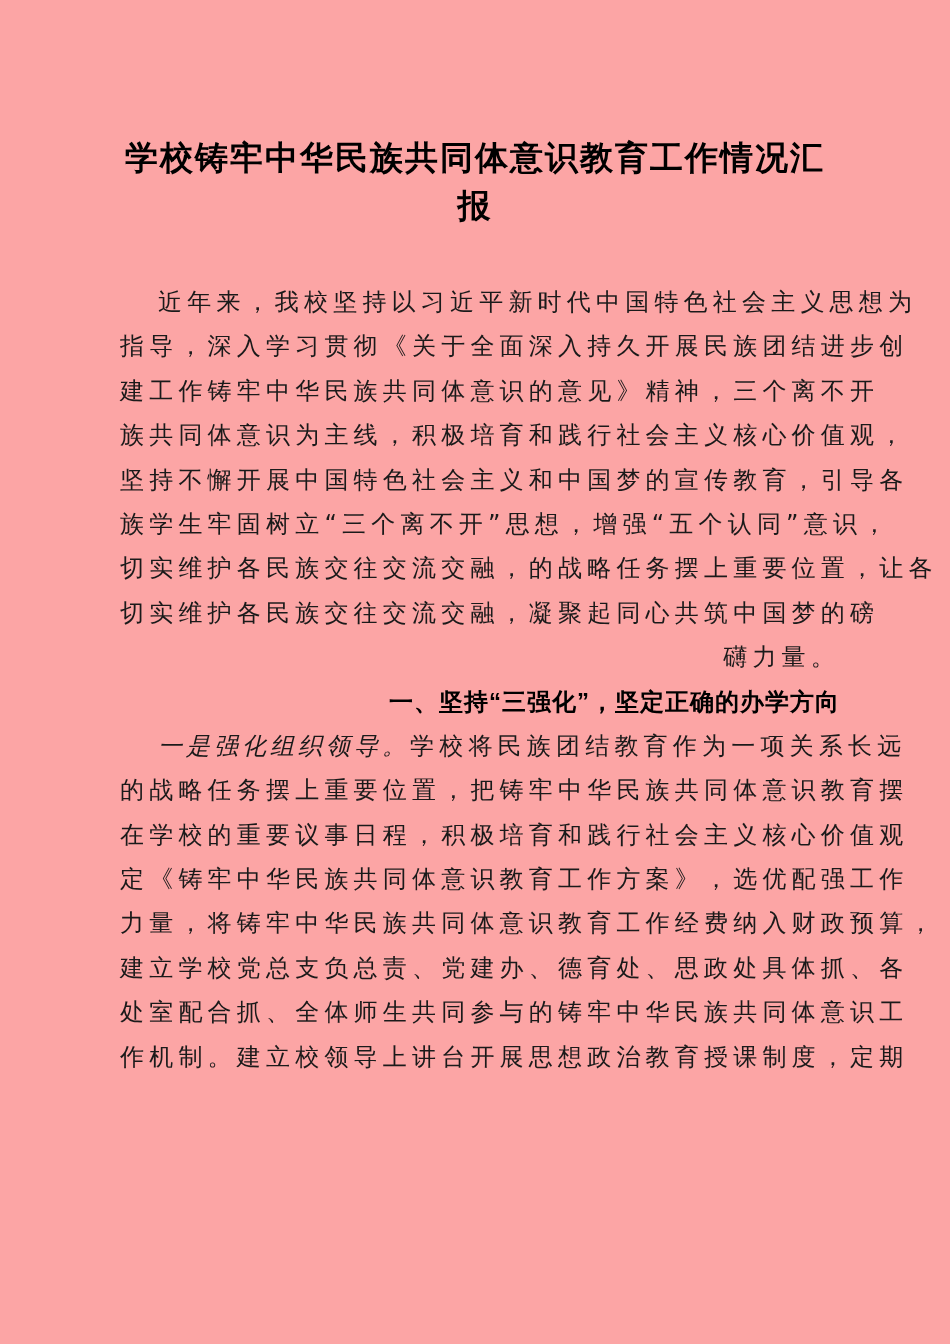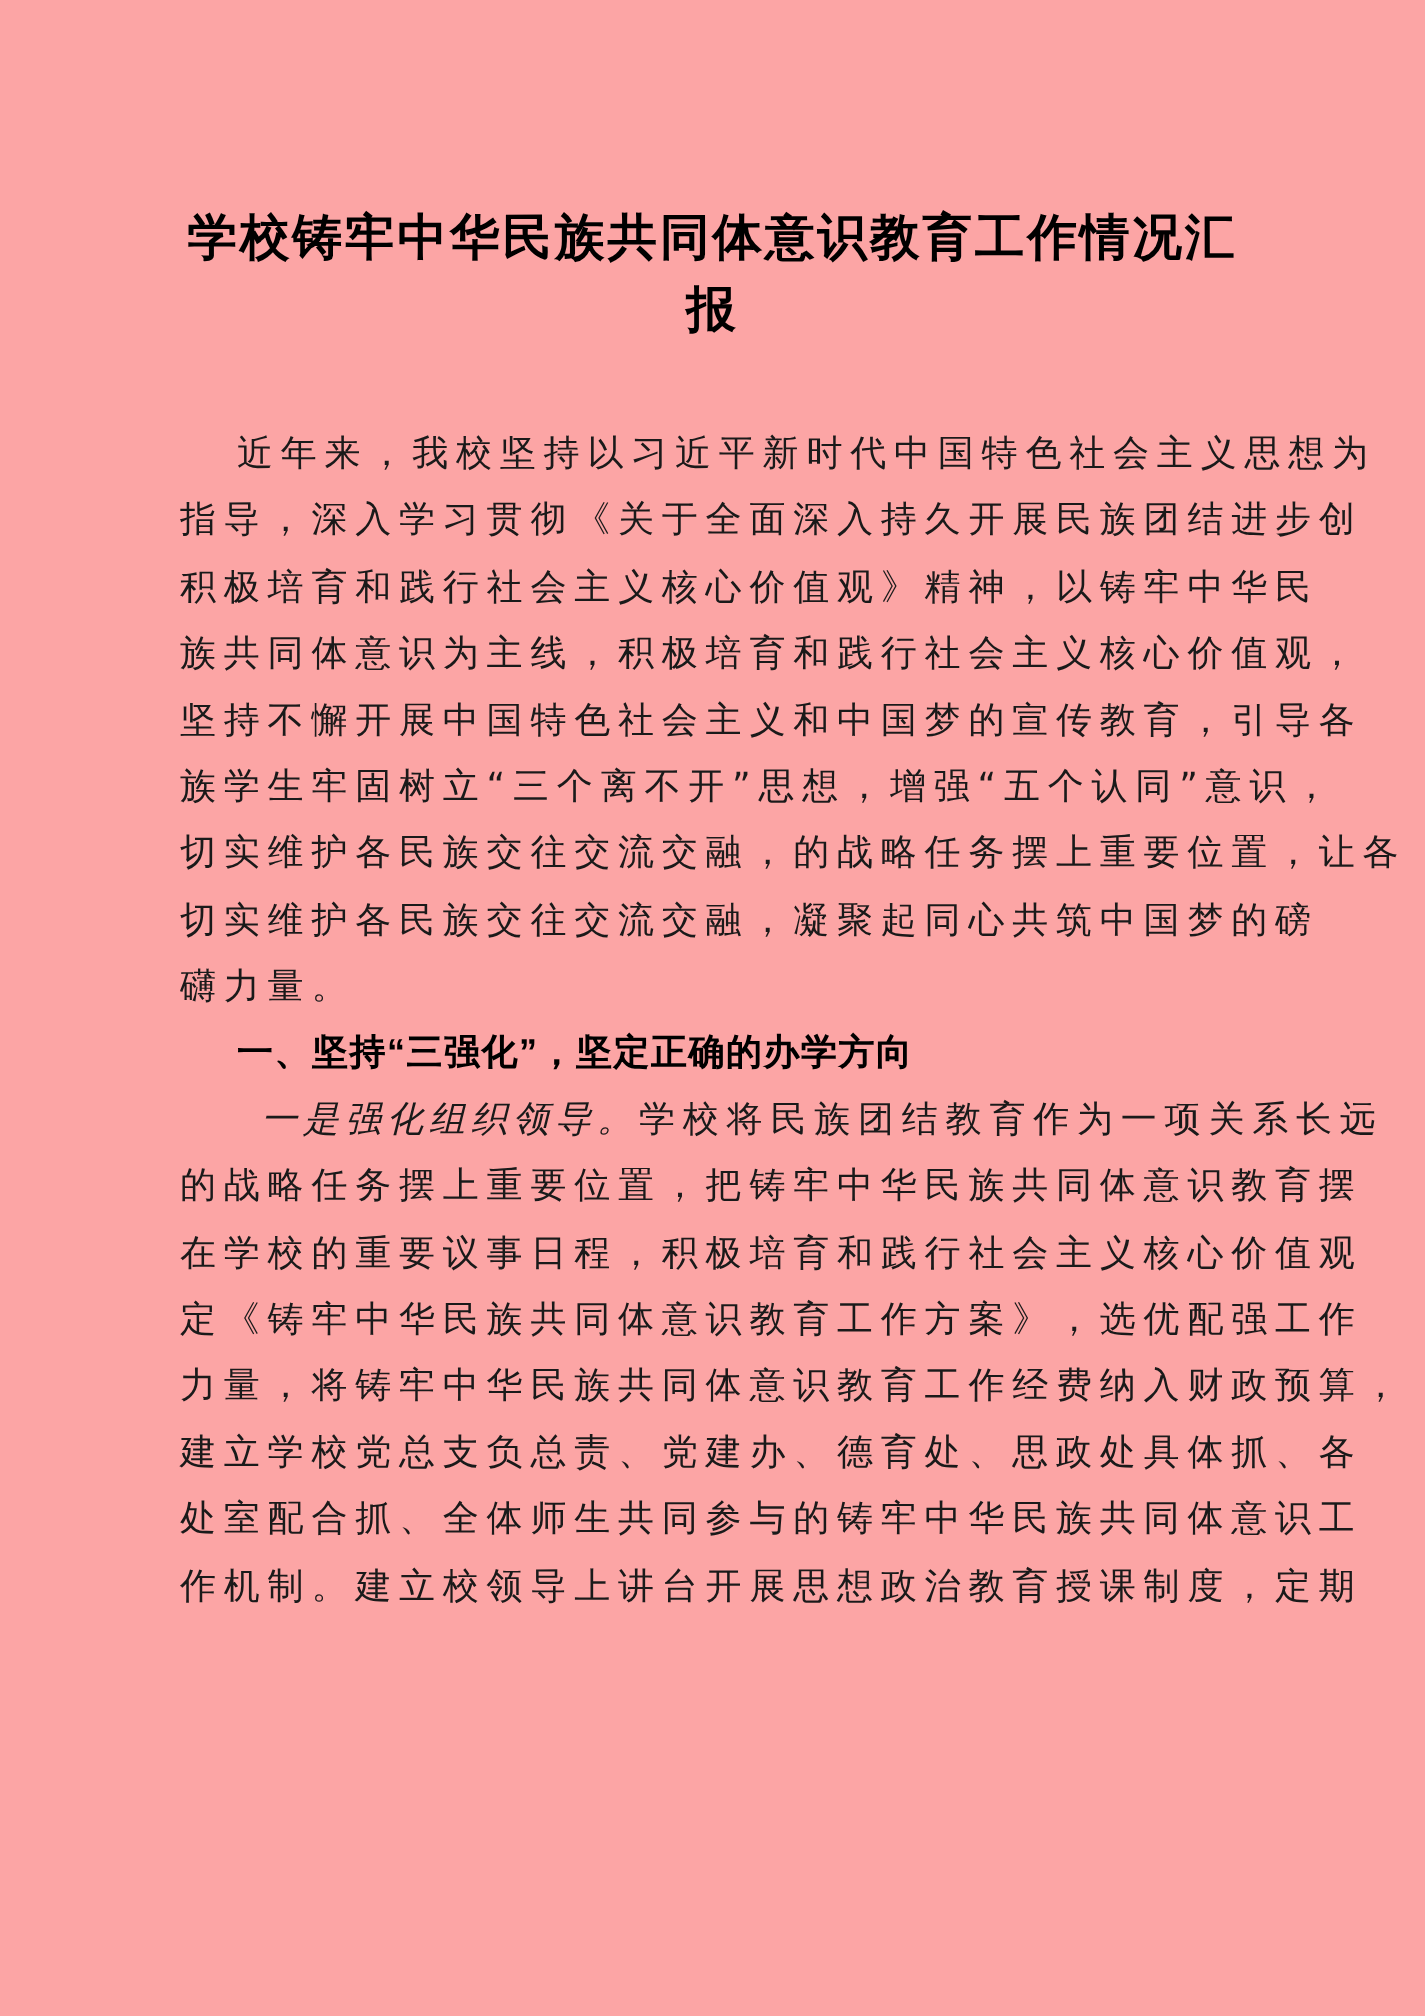--- a/index.html
+++ b/index.html
@@ -47,53 +47,53 @@
       font-family: "DejaVu Sans", "Liberation Sans", sans-serif;
       font-size: 24px;
       line-height: 44.4px;
       letter-spacing: 5.2px;
       color: #1a1a1a;
     }
     .line {
       display: block;
       white-space: nowrap;
       height: 44.4px;
+      text-align: right;
     }
     .indent {
       padding-left: 38px;
     }
     .heading {
       font-family: Liberation Sans, sans-serif;
       font-weight: bold;
       font-size: 24px;
       letter-spacing: 1px;
       color: #000000;
     }
     .lead {
       font-family: "DejaVu Serif", "Liberation Serif", serif;
       font-style: italic;
       letter-spacing: 4px;
-      margin-left: 16px;
     }
   </style>
 </head>
 <body>
 
 <div class="page">
 
   <div class="title">
     <span class="title-line">学校铸牢中华民族共同体意识教育工作情况汇</span>
     <span class="title-line">报</span>
   </div>
 
   <div class="body">
     <div>
       <span class="line indent">近年来，我校坚持以习近平新时代中国特色社会主义思想为</span>
       <span class="line">指导，深入学习贯彻《关于全面深入持久开展民族团结进步创</span>
-      <span class="line">积极培育和践行社会主义核心价值观》精神，以铸牢中华民</span>
+      <span class="line">建工作铸牢中华民族共同体意识的意见》精神，三个离不开</span>
       <span class="line">族共同体意识为主线，积极培育和践行社会主义核心价值观，</span>
       <span class="line">坚持不懈开展中国特色社会主义和中国梦的宣传教育，引导各</span>
       <span class="line">族学生牢固树立“三个离不开”思想，增强“五个认同”意识，</span>
       <span class="line">切实维护各民族交往交流交融，的战略任务摆上重要位置，让各</span>
       <span class="line">切实维护各民族交往交流交融，凝聚起同心共筑中国梦的磅</span>
       <span class="line">礴力量。</span>
     </div>
 
     <span class="line indent heading">一、坚持“三强化”，坚定正确的办学方向</span>
 

